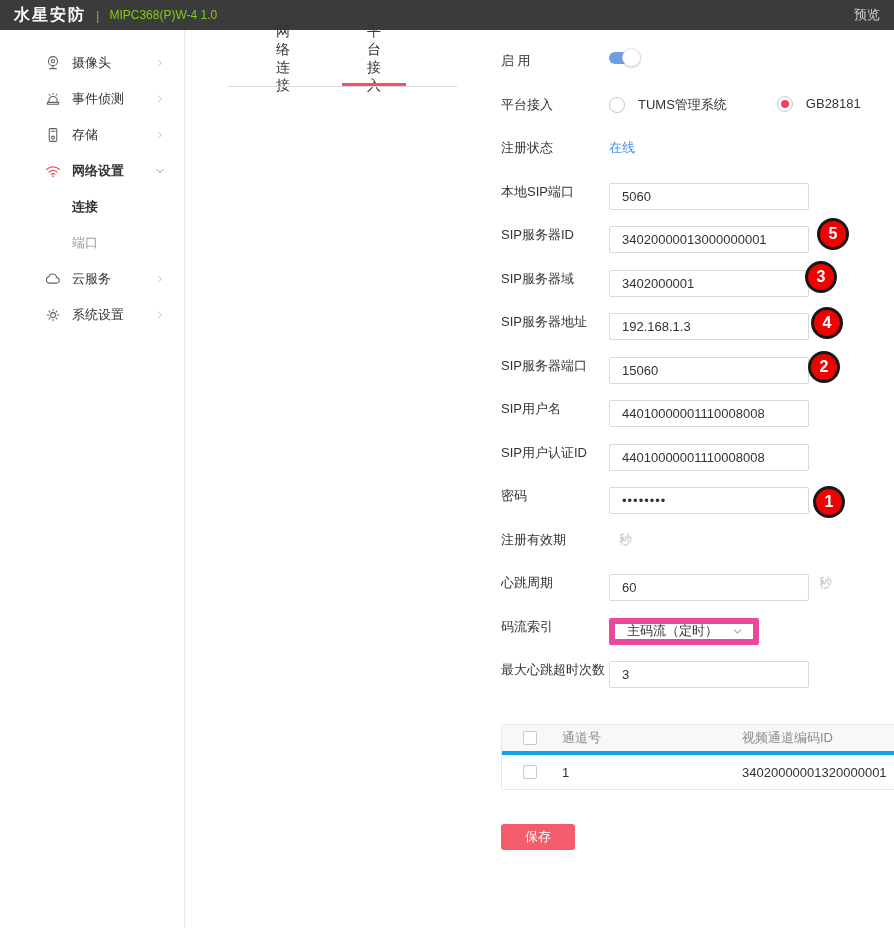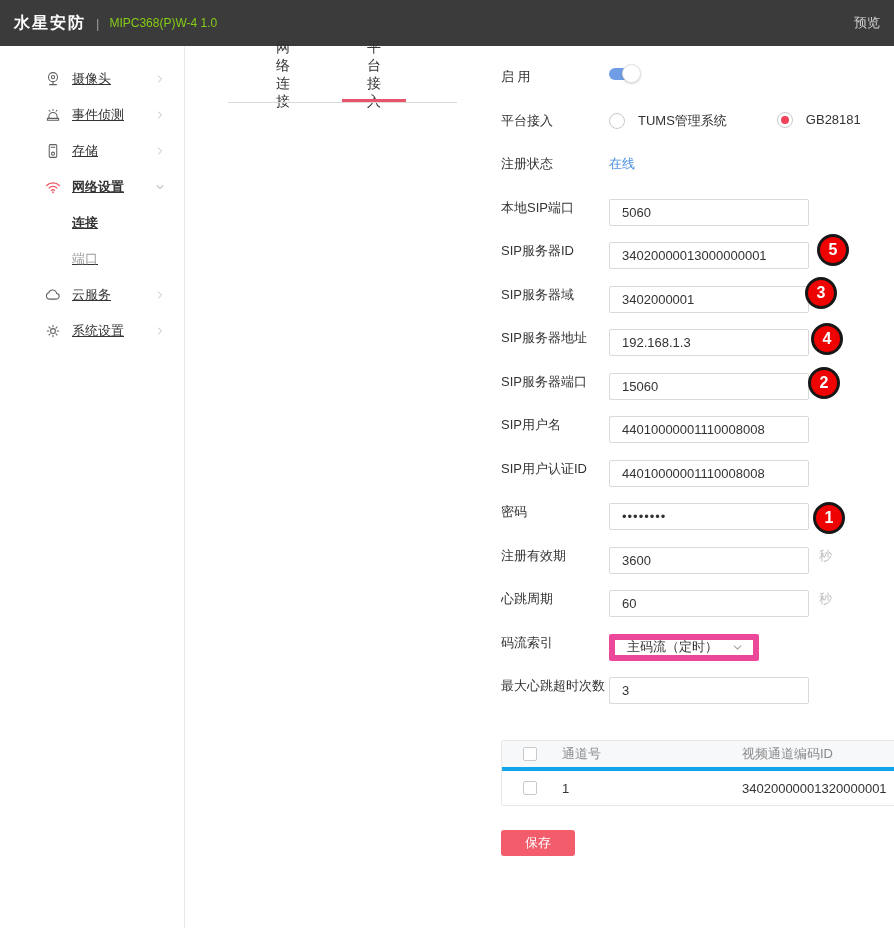--- a/index.html
+++ b/index.html
@@ -1,27 +1,27 @@
 <!DOCTYPE html>
 <html><head>
 <meta charset="utf-8">
 <style>
   * { margin:0; padding:0; box-sizing:border-box; }
   html,body { width:894px; height:928px; background:#fff; font-family:"Liberation Sans", sans-serif; color:#333; }
 
   
-  .topbar { height:46px; background:#3b3b3b; display:flex; align-items:center; padding:0 14px; }
+  .topbar { height:30px; background:#3b3b3b; display:flex; align-items:center; padding:0 14px; }
   .brand { color:#fff; font-weight:bold; font-size:16px; letter-spacing:2px; }
   .brand-div { color:#9a9a9a; margin:0 10px; font-size:13px; }
   .model { color:#84cc16; font-size:12px; }
   .preview { margin-left:auto; color:#cfcfcf; font-size:13px; cursor:pointer; }
 
   
   .layout { display:flex; height:898px; }
-  .sidebar { width:185px; flex-shrink:0; border-right:1px solid #e8e8e8; padding-top:15px;text-decoration:underline; }
+  .sidebar { width:185px; flex-shrink:0; border-right:1px solid #e8e8e8; padding-top:15px; }
   .side-item { height:36px; display:flex; align-items:center; padding:0 18px 0 44px; font-size:13px; color:#333; cursor:pointer; }
   .side-item .icon { width:18px; height:18px; margin-right:10px; display:flex; align-items:center; justify-content:center; }
   .side-item.active .side-label { font-weight:bold; }
   .side-chev { margin-left:auto; display:flex; align-items:center; }
   .sub-item { height:36px; display:flex; align-items:center; padding-left:72px; font-size:13px; color:#9b9b9b; cursor:pointer; }
   .sub-item.active { color:#333; font-weight:bold; }
 
   .main { flex:1; display:flex; flex-direction:row; }
 
   
@@ -65,21 +65,21 @@
   .thead { display:flex; align-items:center; height:30px; background:#f7f8fa; color:#8a8a8a; border-bottom:4px solid #0ea5e9; }
   .trow { display:flex; align-items:center; height:34px; background:#fff; color:#333; }
   .c-check { width:60px; padding-left:21px; display:flex; align-items:center; }
   .c-ch { width:180px; }
   .c-id { width:352px; }
   .c-act { width:56px; text-align:right; padding-right:14px; }
   .hdr-act { border-left:1px solid #e2e2e2; height:100%; }
   .checkbox { width:14px; height:14px; border:1px solid #c9c9c9; border-radius:2px; background:#fff; cursor:pointer; }
   .edit-link { color:#4a85e0; cursor:pointer; text-decoration:none; }
 
-  .save-btn { margin-top:24px; width:74px; height:26px; background:#f25c6b; color:#fff; border:none; border-radius:3px; font-size:13px; font-family:inherit; cursor:pointer; }
+  .save-btn { margin-top:34px; width:74px; height:26px; background:#f25c6b; color:#fff; border:none; border-radius:3px; font-size:13px; font-family:inherit; cursor:pointer; }
 </style>
 </head>
 <body>
 
 <div class="topbar">
   <span class="brand">水星安防</span>
   <span class="brand-div">|</span>
   <span class="model">MIPC368(P)W-4 1.0</span>
   <span class="preview">预览</span>
 </div>
@@ -266,21 +266,20 @@
       </div>
 
       <div class="form-row">
         <span class="form-label">密码</span>
         <input class="text-input pwd" value="••••••••" style="">
         <span class="badge badge-p1">1</span>
       </div>
 
       <div class="form-row">
         <span class="form-label">注册有效期</span>
-        <input class="text-input" value="3600" style="">
         <span class="suffix">秒</span>
       </div>
 
       <div class="form-row">
         <span class="form-label">心跳周期</span>
         <input class="text-input" value="60" style="">
         <span class="suffix">秒</span>
       </div>
 
       

